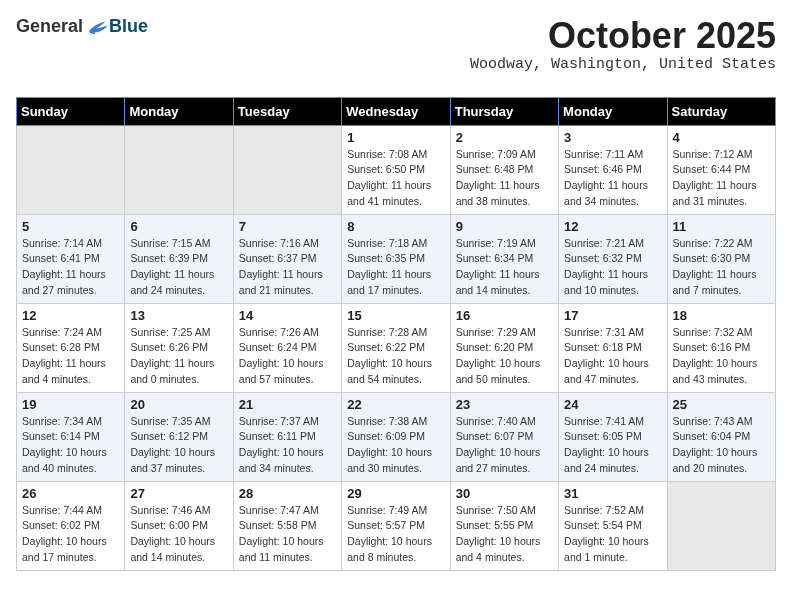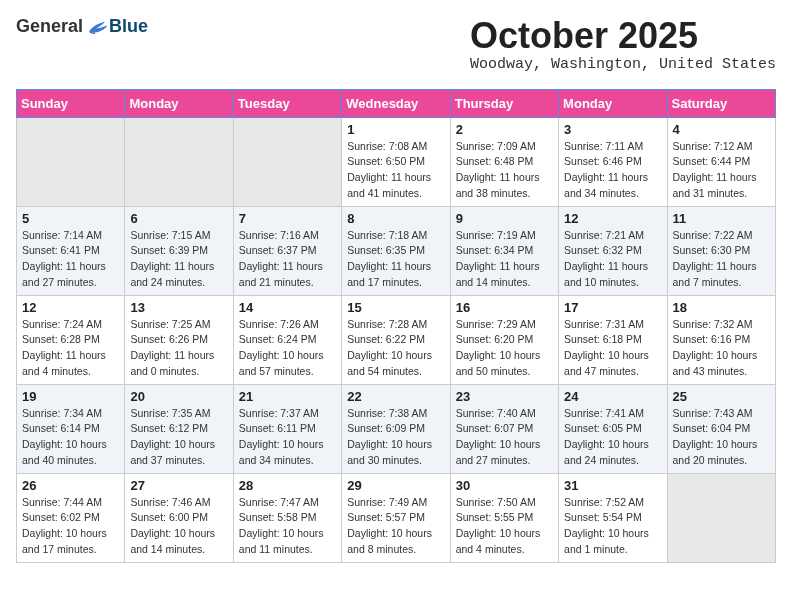--- a/index.html
+++ b/index.html
@@ -7,21 +7,21 @@
       font-family: Arial, sans-serif;
       background: #fff;
       width: 792px;
       min-height: 612px;
       padding: 16px;
     }
     .header {
       display: flex;
       justify-content: space-between;
       align-items: flex-start;
-      margin-bottom: 16px;
+      margin-bottom: 24px;
     }
     .logo {
       display: flex;
       flex-direction: column;
       align-items: flex-start;
     }
     .logo-text {
       display: flex;
       align-items: center;
     }
@@ -34,41 +34,41 @@
       font-size: 18px;
       font-weight: bold;
       color: #0c4a6e;
     }
     .logo-bird {
       width: 24px;
       height: 20px;
       margin-left: 2px;
     }
     .title-section {
-      text-align: left;
+      text-align: right;
     }
     .month-title {
       font-size: 36px;
       font-weight: bold;
       color: #222;
       line-height: 1.1;
     }
     .location {
       font-size: 15px;
       color: #333;
       font-weight: 500;
       font-family: Liberation Mono, monospace;
     }
     .calendar {
       width: 100%;
       border-collapse: collapse;
       border: 1px solid #ccc;
     }
     .calendar th {
-      background-color: #ec4899;
+      background-color: #000000;
       color: #fff;
       font-size: 13px;
       font-weight: bold;
       padding: 6px 4px;
       text-align: left;
       border: 1px solid #5a8be4;
     }
     .calendar td {
       border: 1px solid #ccc;
       vertical-align: top;

